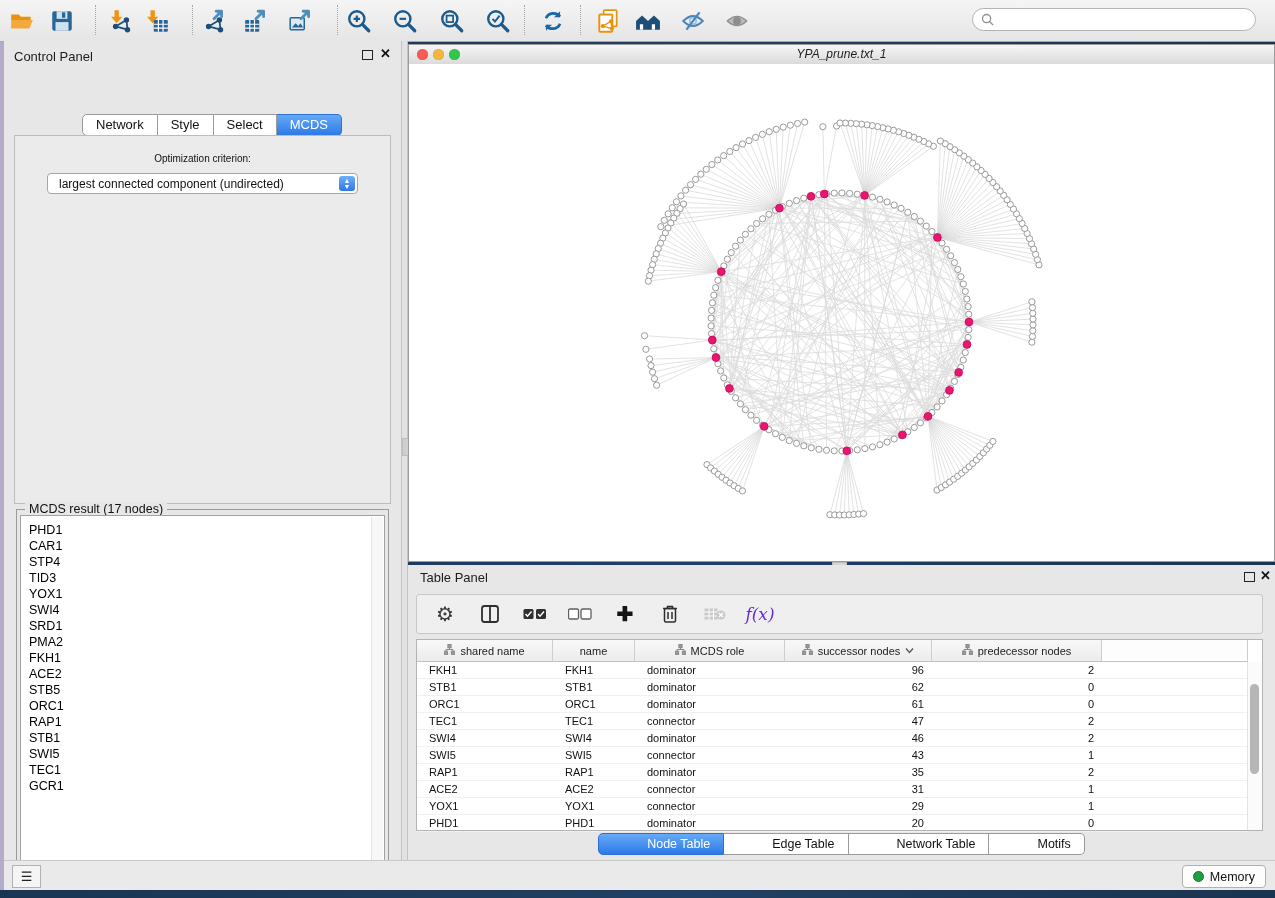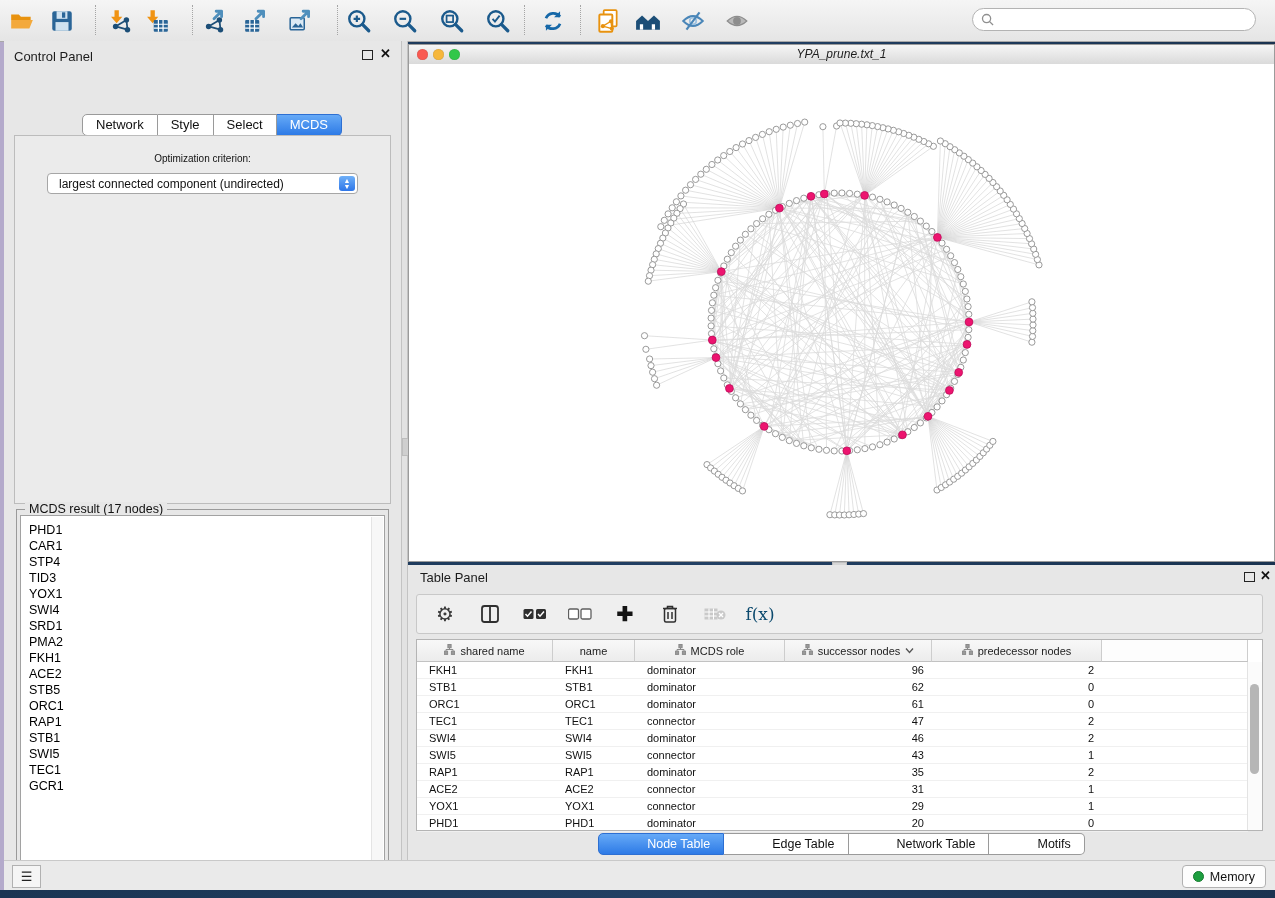--- a/index.html
+++ b/index.html
@@ -56,21 +56,21 @@
   .light{position:absolute;top:4px;width:11px;height:11px;border-radius:50%;box-shadow:inset 0 0 1px rgba(0,0,0,.35);}
   .net-canvas{position:absolute;left:0;top:19px;width:865px;height:497px;background:#fff;}
 
   
   .table-panel{position:absolute;left:408px;top:565px;width:867px;height:295px;background:#e7e7e7;}
   .tbl-toolbar{position:absolute;left:8px;top:29px;width:847px;height:40px;background:#efefef;border:1px solid #c8c8c8;
     border-radius:3px;box-sizing:border-box;display:flex;align-items:center;gap:21px;padding-left:16px;}
   .tt-icon{display:flex;align-items:center;justify-content:center;width:24px;height:24px;}
   .gear-glyph{font-size:20px;color:#3a3a3a;line-height:22px;}
   .plus-glyph{font-size:20px;font-weight:bold;color:#141414;line-height:22px;}
-  .fx-glyph{font-family:"DejaVu Serif",serif;font-size:17px;color:#0c4a6e;}
+  .fx-glyph{font-family:"DejaVu Serif",serif;font-style:italic;font-size:17px;color:#6d28d9;}
   .tbl{position:absolute;left:8px;top:74px;width:847px;height:192px;background:#fff;border:1px solid #b4b4b4;box-sizing:border-box;}
   .tbl-head{position:absolute;left:0;top:0;height:22px;width:831px;display:flex;}
   .th-cell{position:relative;height:22px;background:linear-gradient(#f8f8f8,#ececec);border-right:1px solid #cdcdcd;
     border-bottom:1px solid #c2c2c2;box-sizing:border-box;display:flex;align-items:center;justify-content:center;
     font-size:11px;color:#222;gap:5px;}
   .tbl-body{position:absolute;left:0;top:22px;width:831px;bottom:0;font-size:11px;color:#111;}
   .t-row{height:16px;display:flex;align-items:center;border-bottom:1px solid #f0f0f0;}
   .t-cell{box-sizing:border-box;overflow:hidden;white-space:nowrap;}
   .tbl-scroll{position:absolute;right:0;top:22px;width:14px;bottom:0;background:#fbfbfb;border-left:1px solid #e3e3e3;}
   .tbl-thumb{position:absolute;left:2px;top:22px;width:9px;height:90px;background:#b6b6b6;border-radius:5px;}

